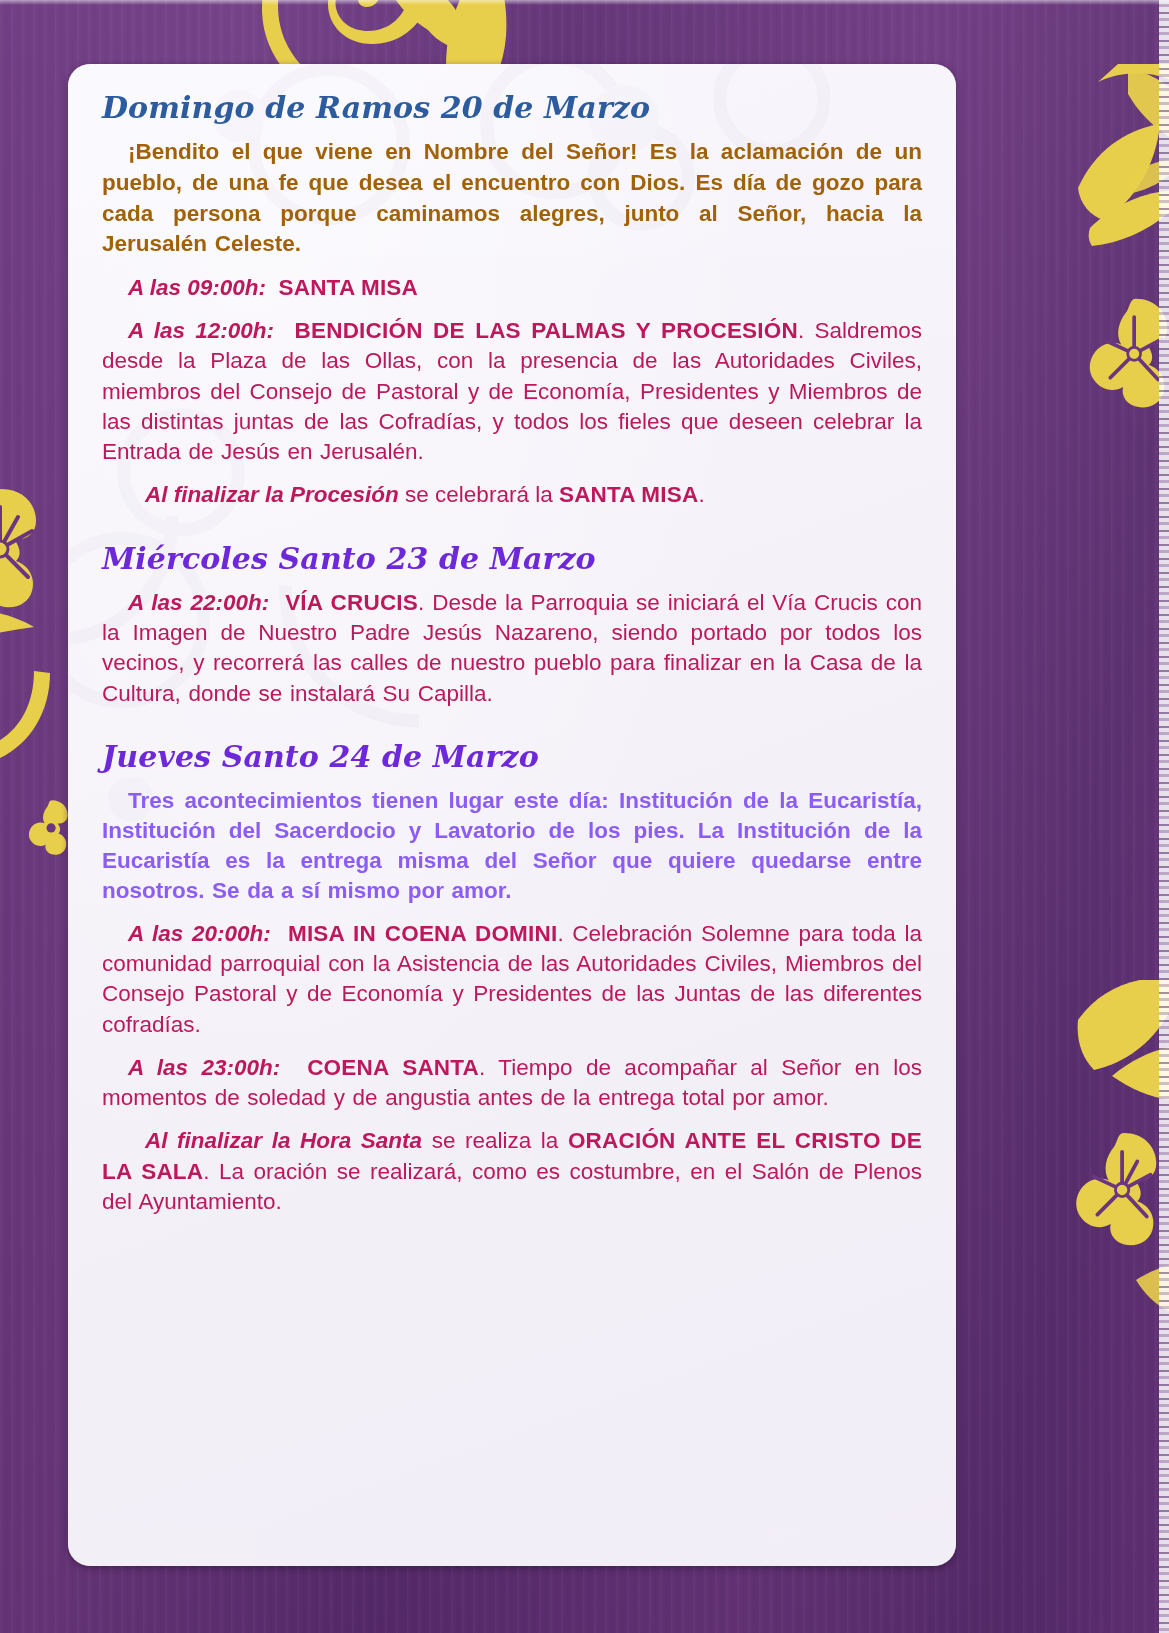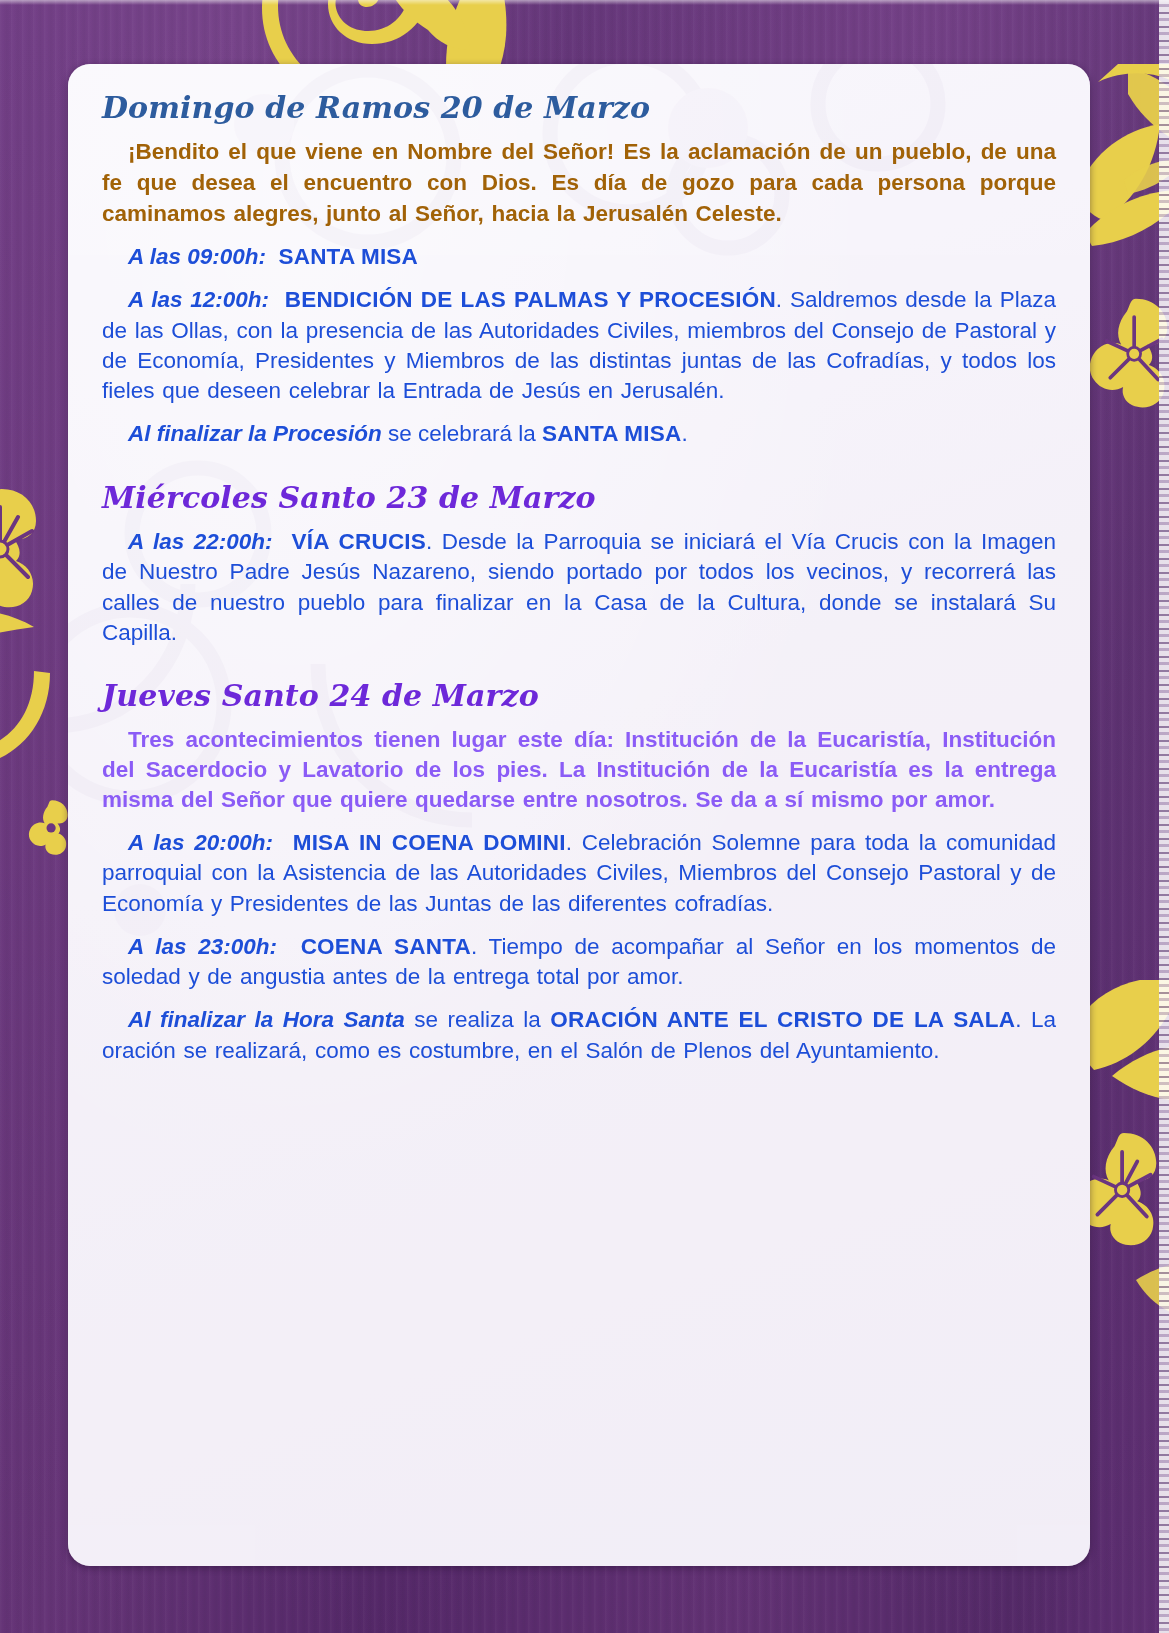--- a/index.html
+++ b/index.html
@@ -59,21 +59,21 @@
   .orn-topleft  { left: 250px; top: -120px;  width: 300px; height: 240px; }
   .orn-left     { left: -70px; top: 455px;   width: 210px; height: 420px; }
   .orn-right-t  { right: -38px; top: 60px;   width: 175px; height: 480px; }
   .orn-right-b  { right: -30px; top: 980px;  width: 175px; height: 420px; }
 
   
   #card {
     position: absolute;
     left: 68px;
     top: 64px;
-    width: 1022px;
+    width: 888px;
     height: 1502px;
     border-radius: 22px;
     background: #f6f3fa;
     box-shadow: 0 2px 7px rgba(30,10,45,.45);
     overflow: hidden;
   }
   
   #card-watermark {
     position: absolute;
     inset: 0;
@@ -110,41 +110,41 @@
   h2.heading-blue { color: #2d5c9e; }
   h2.heading-dark { color: #6d28d9; }
 
   h2.gap-before { margin-top: 30px; }
 
   p.para {
     margin: 0;
     font-size: 22.5px;
     line-height: 1.345;
     text-align: justify;
-    color: #1d4ed8;
+    color: #be185d;
     text-indent: 26px;
   }
   p.para + p.para { margin-top: 13px; }
   h2.day-heading + p.para { margin-top: 12px; }
 
   p.lead-blue {
     color: #a16207;
     font-weight: bold;
     font-size: 22.5px;
     line-height: 1.36;
   }
   p.lead-bold {
     color: #8b5cf6;
     font-weight: bold;
     line-height: 1.33;
   }
 
   .time   { font-style: italic; font-weight: bold; }
   .event  { font-weight: bold; letter-spacing: .2px; }
-  .phrase { font-style: italic; font-weight: bold; }
+  .phrase { font-style: italic; font-weight: bold; margin-left: 17px; }
 
   
   .justify-wide { word-spacing: .06em; }
 </style>
 </head>
 <body>
 
 <div id="page">
   <div id="page-bands"></div>
 

